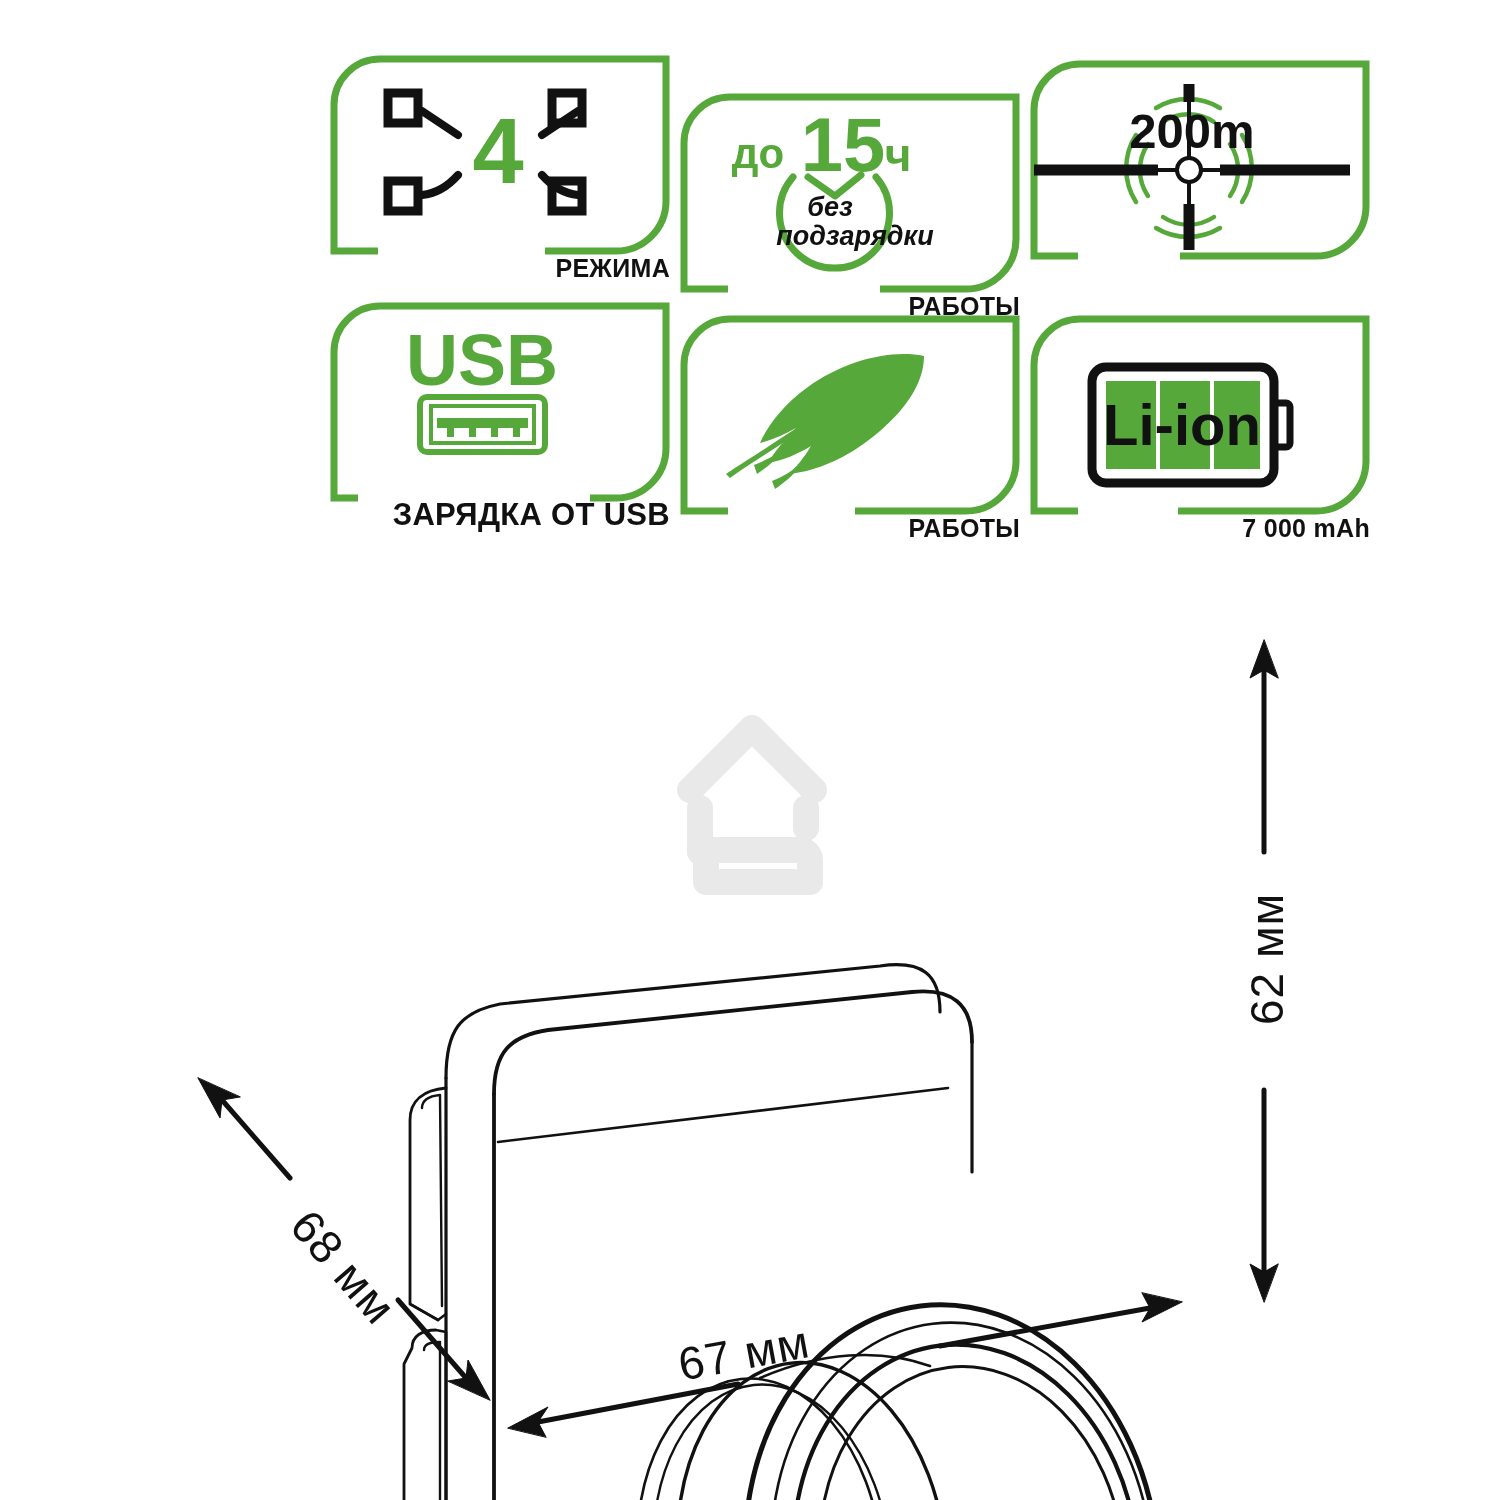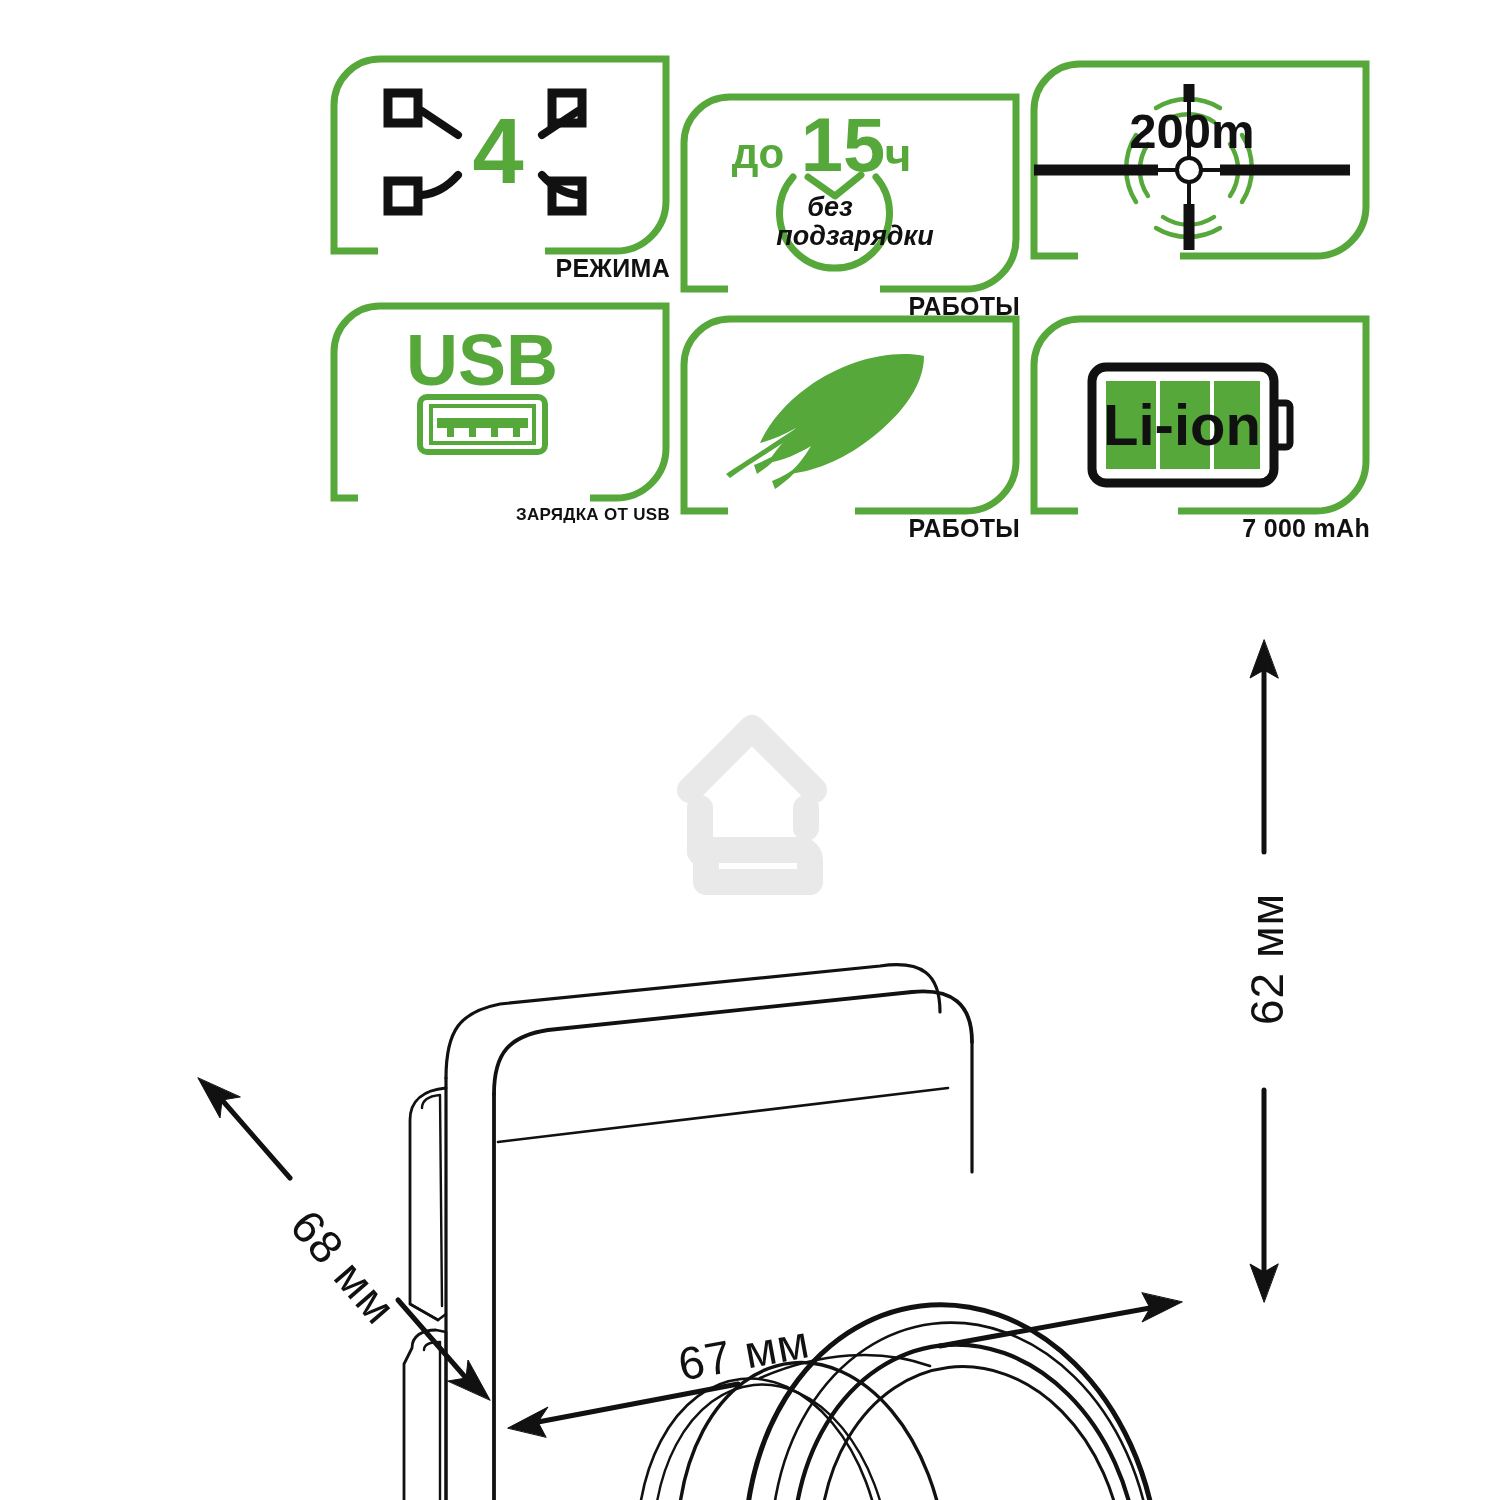--- a/index.html
+++ b/index.html
@@ -8,21 +8,21 @@
 
   
   #badges{position:absolute;left:0;top:0;width:1500px;height:540px;}
   .badge{position:absolute;width:340px;height:200px;}
   .badge .frame{position:absolute;left:0;top:0;width:340px;height:200px;}
   .badge .art{position:absolute;left:0;top:0;width:340px;height:200px;}
   .badge .cap{position:absolute;left:0;bottom:-33px;width:340px;height:40px;
               text-align:right;color:#111111;font-weight:bold;
               font-size:25px;letter-spacing:.3px;line-height:40px;
               white-space:nowrap;}
-  .badge.wide .cap{font-size:17px;}
+  .badge.wide .cap{font-size:31px;}
 
   
   #product{position:absolute;left:0;top:560px;width:1500px;height:940px;}
 
   
   .dimtxt{position:absolute;color:#111111;font-size:46px;font-weight:500;
           white-space:nowrap;letter-spacing:1px;}
 </style>
 </head>
 <body>

